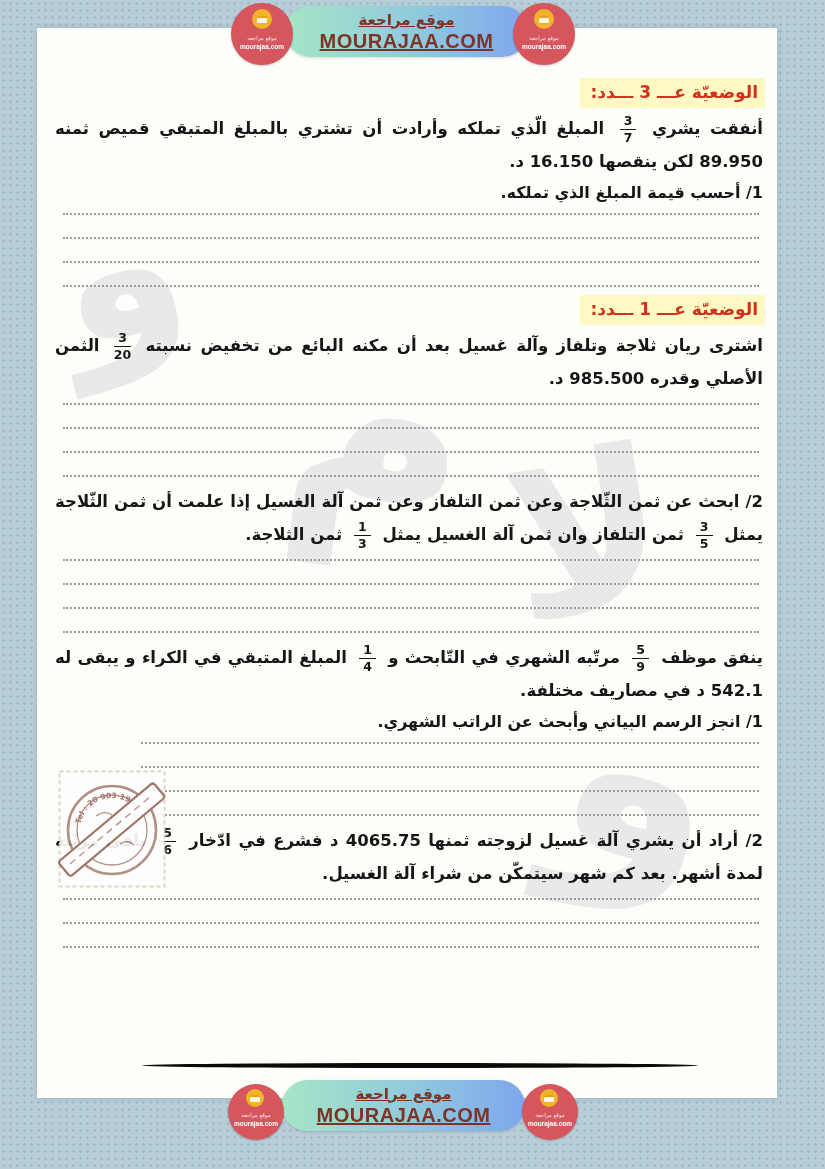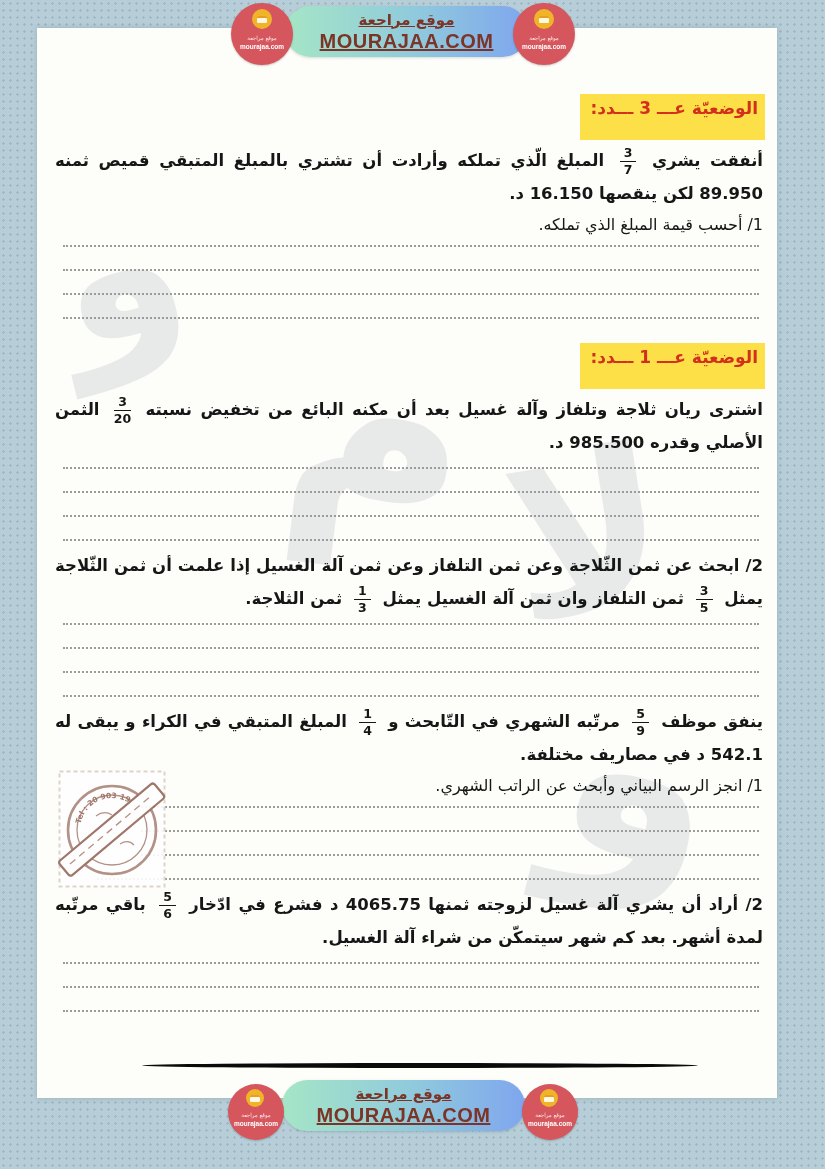--- a/index.html
+++ b/index.html
@@ -22,29 +22,29 @@
   
   .wm{position:absolute;z-index:1;color:rgba(140,148,155,.18);font-weight:bold;
       pointer-events:none;line-height:1;user-select:none;}
   .wm0{left:18px;top:140px;font-size:200px;transform:rotate(-14deg);}
   .wm1{left:250px;top:270px;font-size:250px;transform:rotate(7deg);}
   .wm2{left:470px;top:400px;font-size:215px;transform:rotate(-9deg);}
   .wm3{left:530px;top:620px;font-size:250px;transform:rotate(14deg);}
   
   .sec-title-row{text-align:right;margin:0 0 2px 0;}
   .sec-title{
-    display:inline-block;background:#fde047;color:#d2301c;
-    font-size:17px;font-weight:bold;padding:3px 7px 21px 10px;line-height:22px;margin-top:16px;
+    display:inline-block;background:#fef9c3;color:#d2301c;
+    font-size:17px;font-weight:bold;padding:3px 7px 5px 10px;line-height:22px;
   }
   p.body-text{
     margin:4px 2px 0 2px;color:#161616;font-size:16.5px;font-weight:bold;
     line-height:33px;text-align:justify;text-align-last:right;direction:rtl;
   }
   p.q-line{
-    margin:2px 2px 0 2px;color:#161616;font-size:16px;font-weight:normal;
+    margin:2px 2px 0 2px;color:#161616;font-size:16px;font-weight:bold;
     line-height:25px;text-align:right;direction:rtl;
   }
   .frac{
     display:inline-flex;flex-direction:column;align-items:center;
     vertical-align:middle;margin:0 6px;line-height:1;font-size:12.5px;font-weight:bold;
   }
   .frac .num{border-bottom:1.6px solid #161616;padding:0 4px 2px;}
   .frac .den{padding-top:2px;}
   .answers{margin:8px 6px 6px 10px;}
   .dotline{height:0;border-bottom:2px dotted #9b9b9b;margin-bottom:22px;}

